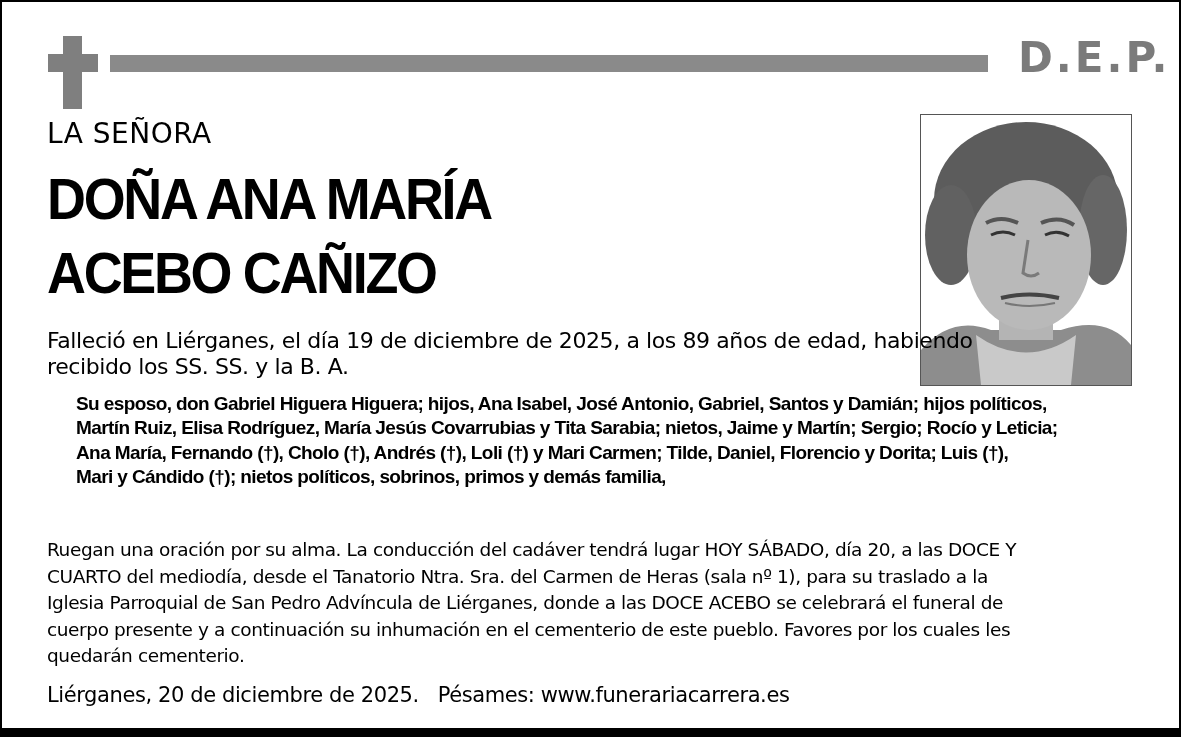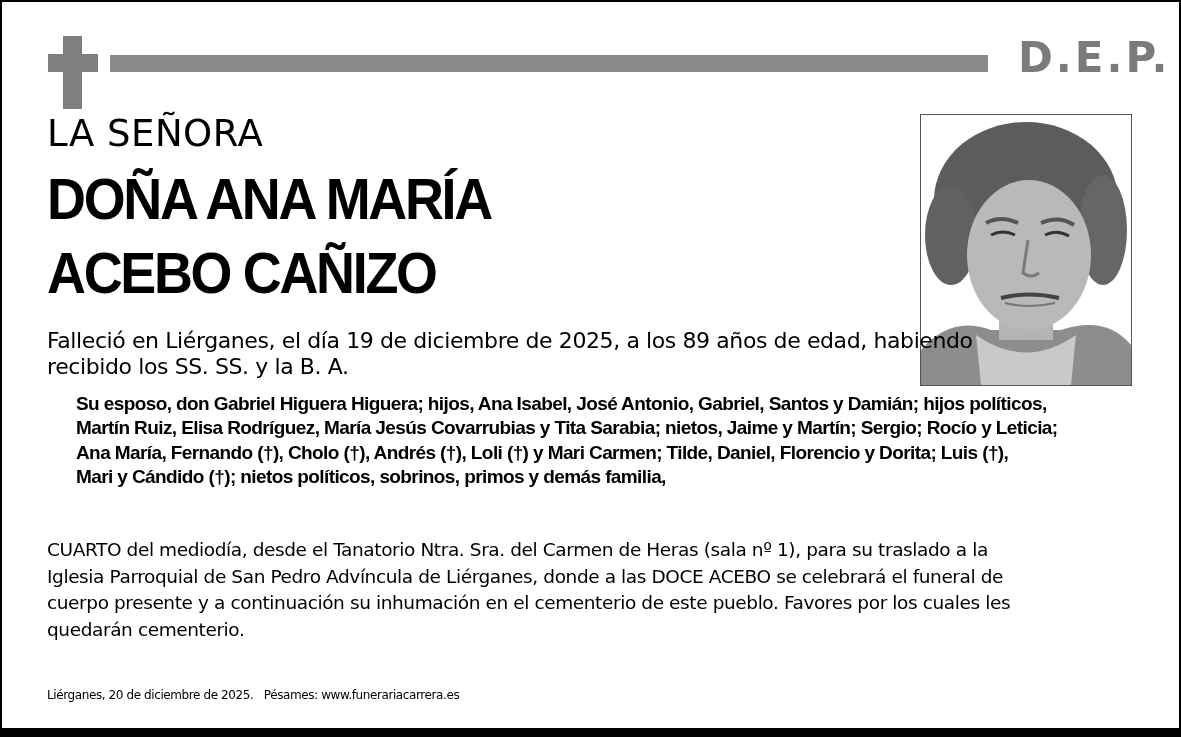--- a/index.html
+++ b/index.html
@@ -16,42 +16,42 @@
       position: absolute; left: 994px; top: 34px; font-family: "DejaVu Sans", sans-serif;
       font-weight: bold; font-size: 42px; color: #7b7b7b; letter-spacing: 3px; line-height: 48px; margin-left: 24px;
     }
     .photo {
       position: absolute; left: 920px; top: 114px; width: 212px; height: 272px;
       box-sizing: border-box; border: 1px solid #555; background: #fff; overflow: hidden;
     }
     .photo svg { display: block; }
     .prefix {
       position: absolute; left: 47px; top: 116px; font-family: "DejaVu Sans", sans-serif;
-      font-size: 37px; color: #000; letter-spacing: 0.5px; line-height: 36px;
+      font-size: 28px; color: #000; letter-spacing: 0.5px; line-height: 36px;
     }
     .name {
       position: absolute; left: 47px; top: 162px; font-family: "Liberation Sans", sans-serif;
       font-weight: bold; font-size: 58px; line-height: 74px; color: #000;
       letter-spacing: -2.5px; transform: scaleX(0.93); transform-origin: left top;
     }
     .p-death {
       position: absolute; left: 47px; top: 328px; width: 850px; font-family: "DejaVu Sans", sans-serif;
       font-size: 22px; line-height: 26px; color: #000; letter-spacing: -0.4px;
     }
     .p-family {
       position: absolute; left: 47px; top: 392px; width: 1100px; font-family: "Liberation Sans", sans-serif;
       font-weight: bold; font-size: 19px; line-height: 24.4px; color: #000; letter-spacing: -0.6px; margin-left: 29px;
     }
     .p-service {
       position: absolute; left: 47px; top: 537px; width: 1100px; font-family: "DejaVu Sans", sans-serif;
       font-size: 18.5px; line-height: 26.5px; color: #000; letter-spacing: -0.4px;
     }
     .p-footer {
       position: absolute; left: 47px; top: 682px; width: 1100px; font-family: "DejaVu Sans", sans-serif;
-      font-size: 12px; line-height: 26px; color: #000; letter-spacing: -0.4px; white-space: pre;
+      font-size: 21px; line-height: 26px; color: #000; letter-spacing: -0.4px; white-space: pre;
     }
     .line { display: block; white-space: nowrap; }
   </style>
 </head>
 <body>
 
 <div class="frame"></div>
 
 <div class="cross-v"></div>
 <div class="cross-h"></div>
@@ -99,19 +99,20 @@
 </div>
 
 <div class="p-family">
   <span class="line">Su esposo, don Gabriel Higuera Higuera; hijos, Ana Isabel, José Antonio, Gabriel, Santos y Damián; hijos políticos,</span>
   <span class="line">Martín Ruiz, Elisa Rodríguez, María Jesús Covarrubias y Tita Sarabia; nietos, Jaime y Martín; Sergio; Rocío y Leticia;</span>
   <span class="line">Ana María, Fernando (†), Cholo (†), Andrés (†), Loli (†) y Mari Carmen; Tilde, Daniel, Florencio y Dorita; Luis (†),</span>
   <span class="line">Mari y Cándido (†); nietos políticos, sobrinos, primos y demás familia,</span>
 </div>
 
 <div class="p-service">
+  <span class="line">Ruegan una oración por su alma. La conducción del cadáver tendrá lugar HOY SÁBADO, día 20, a las DOCE Y</span>
   <span class="line">CUARTO del mediodía, desde el Tanatorio Ntra. Sra. del Carmen de Heras (sala nº 1), para su traslado a la</span>
   <span class="line">Iglesia Parroquial de San Pedro Advíncula de Liérganes, donde a las DOCE ACEBO se celebrará el funeral de</span>
   <span class="line">cuerpo presente y a continuación su inhumación en el cementerio de este pueblo. Favores por los cuales les</span>
   <span class="line">quedarán cementerio.</span>
 </div>
 
 <div class="p-footer"><span>Liérganes, 20 de diciembre de 2025.</span>   <span>Pésames:</span> <span>www.funerariacarrera.es</span></div>
 
 </body></html>

